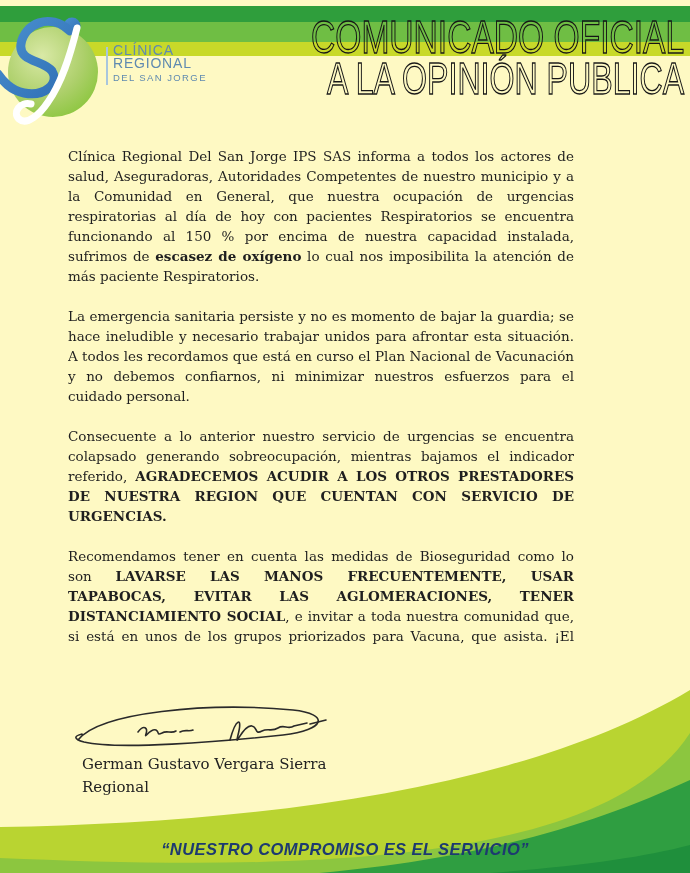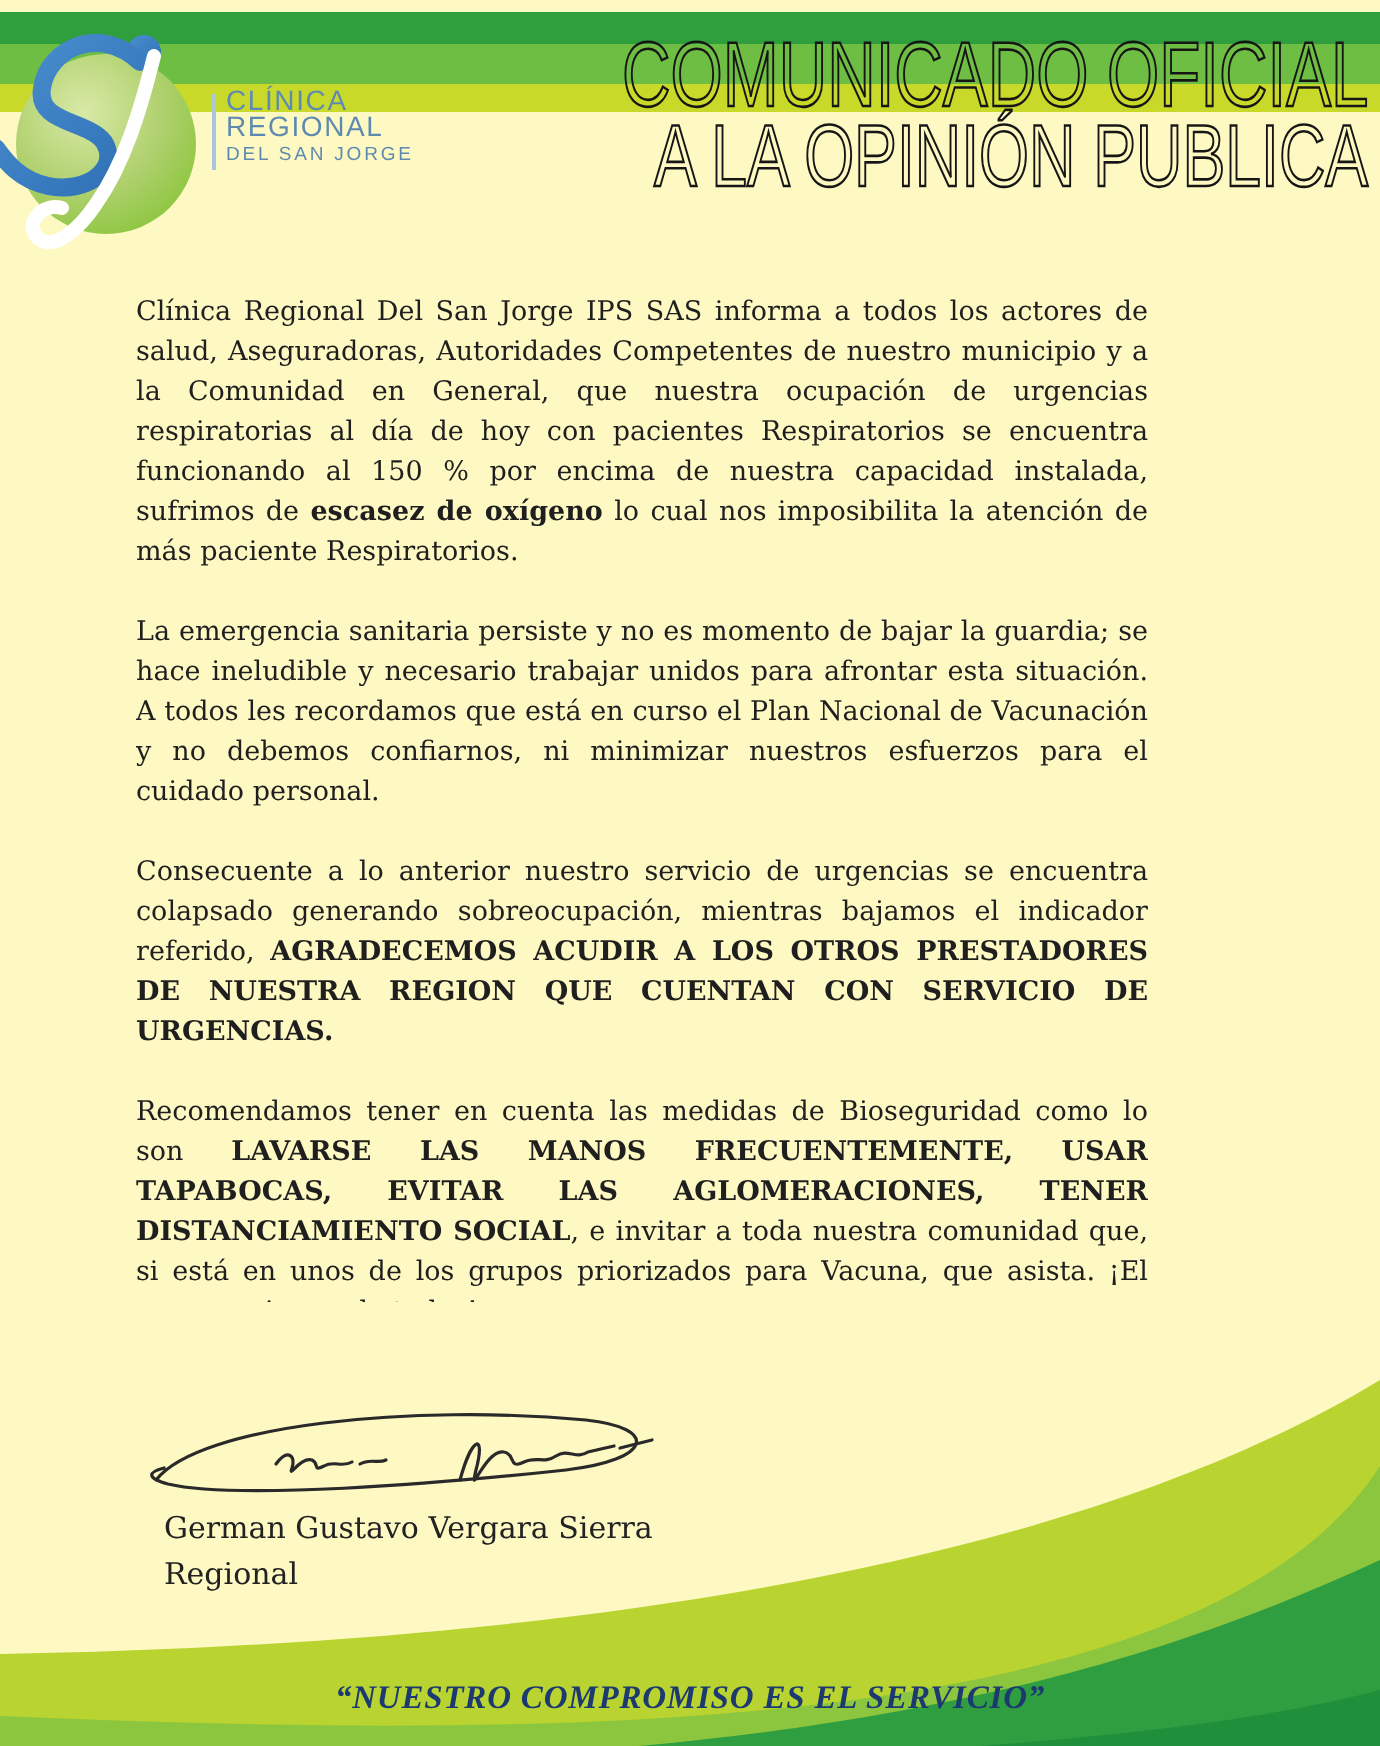--- a/index.html
+++ b/index.html
@@ -38,21 +38,21 @@
   .doc-body p{margin:0 0 20px 0;}
   .doc-body b{font-weight:bold;margin-top:12px;}
   
   #sig-svg{position:absolute;left:58px;top:698px;}
   .sig-name{position:absolute;left:82px;top:755px;font-size:15px;color:#222;text-align:right;}
   .sig-title{position:absolute;left:82px;top:778px;font-size:15px;color:#222;}
   
   #footer-svg{position:absolute;left:0;bottom:0;}
   .slogan{
     position:absolute;left:0;bottom:14px;width:690px;text-align:center;z-index:5;
-    font-family:Liberation Serif, serif;font-style:italic;font-weight:bold;
+    font-family:Liberation Sans, sans-serif;font-style:italic;font-weight:bold;
     font-size:16.5px;letter-spacing:0.4px;color:var(--slogan_navy,#1D3A70);
   }
 </style>
 </head>
 <body>
 
 <div id="page">
 
   <div class="stripe stripe-dark"></div>
   <div class="stripe stripe-mid"></div>

